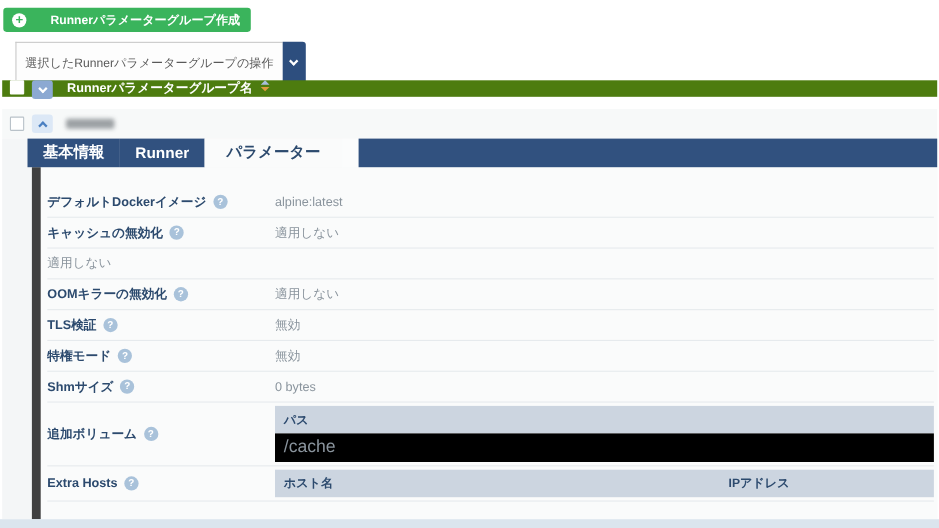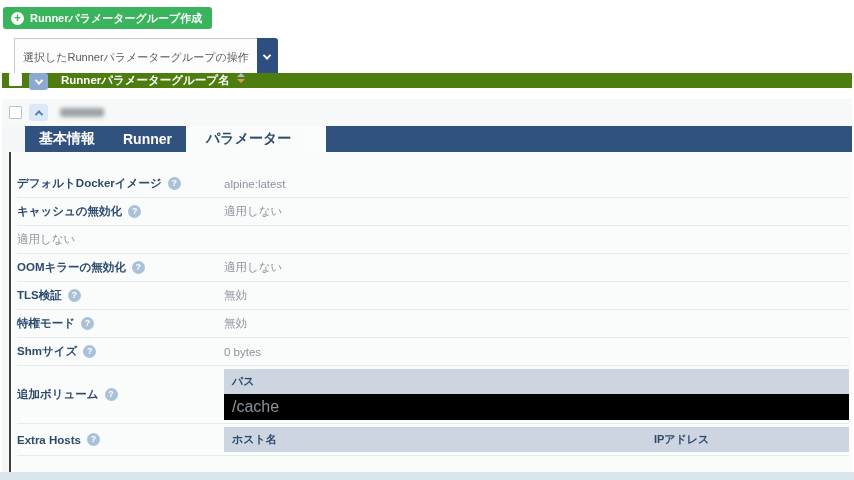--- a/index.html
+++ b/index.html
@@ -7,21 +7,21 @@
   body {
     font-family: "Liberation Sans", "DejaVu Sans", sans-serif;
     background: #ffffff;
     position: relative;
     overflow: hidden;
   }
 
   
   .create-btn {
     position: absolute; left: 3px; top: 7px;
-    height: 22px; display: inline-flex; align-items: center; gap: 6px;
+    height: 22px; display: inline-flex; align-items: center; gap: 22px;
     background: #3ab45c; color: #fff; border: none; border-radius: 3px;
     font-weight: bold; font-size: 11px; padding: 0 10px 0 8px; cursor: pointer;
     font-family: inherit;
   }
   .plus-icon {
     width: 13px; height: 13px; border-radius: 50%; background: #ffffff;
     color: #3ab45c; font-size: 12px; font-weight: bold; line-height: 12px;
     text-align: center; display: inline-block;
   }
   .plus-icon::before { content: "+"; }
@@ -81,22 +81,22 @@
   .tab {
     background: #31517f; color: #ffffff; font-weight: bold; font-size: 14px;
     display: flex; align-items: center; padding: 0 14px; cursor: pointer;
     border: none; font-family: inherit;
   }
   .tab.active { background: #fafbfb; color: #2c4a6e; padding: 0 20px; }
   .tab-gap { width: 15px; background: #fbfcfc; }
   .tab-filler { flex: 1; background: #31517f; }
 
   .panel {
-    margin-left: 7px; height: calc(100% - 26px);
-    background: #fafbfb; border-left: 2px solid #404040;
+    margin-left: 27px; height: calc(100% - 26px);
+    background: #fafbfb; border-left: 8px solid #404040;
     padding: 18px 3px 0 6px;
   }
   .prow {
     display: flex; align-items: center; min-height: 28px;
     border-bottom: 1px solid #e6eaed;
   }
   .plabel {
     flex: 0 0 207px; display: flex; align-items: center; gap: 6px;
     font-weight: bold; color: #2c4a6e; font-size: 11.5px;
   }

